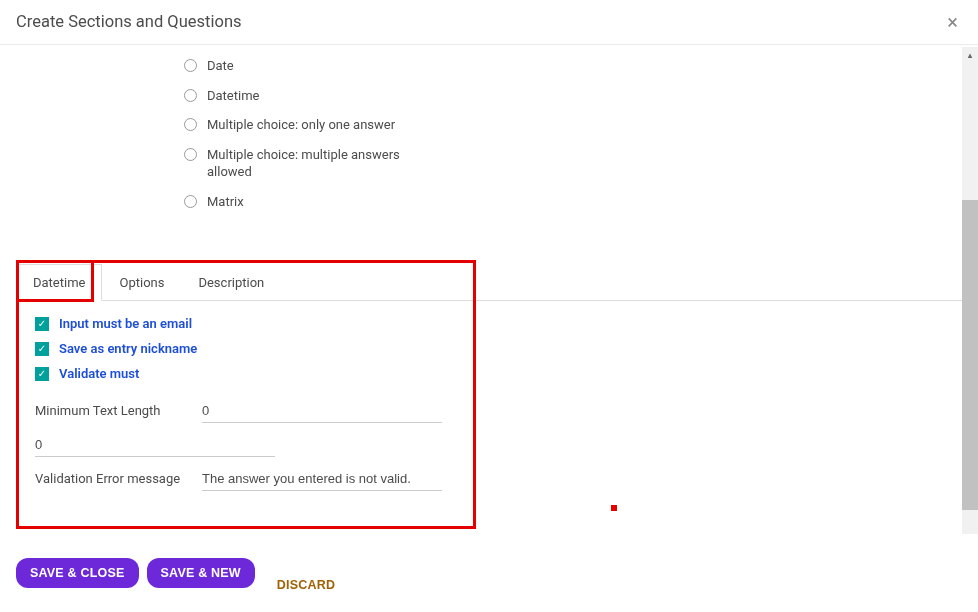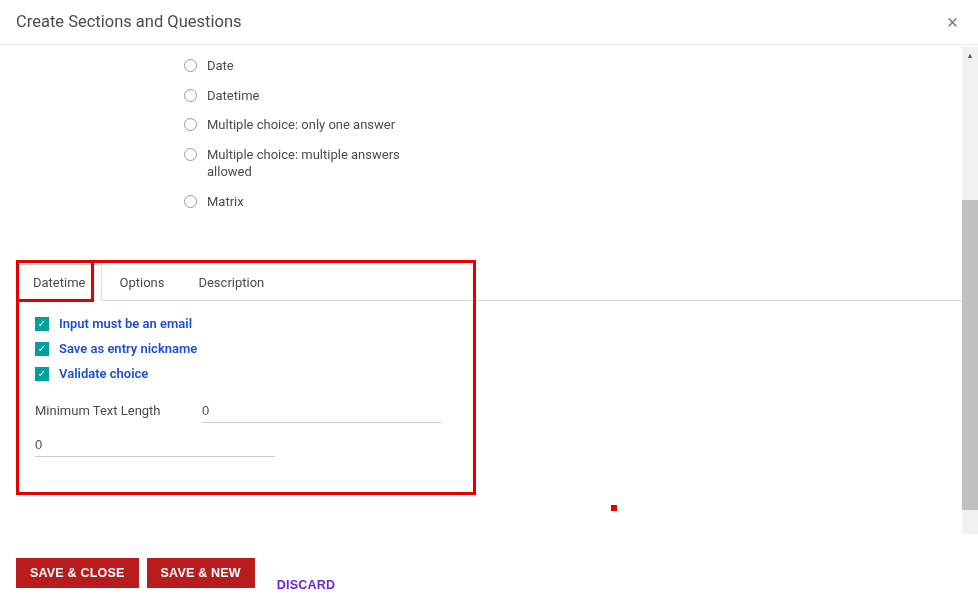--- a/index.html
+++ b/index.html
@@ -174,26 +174,27 @@
   .btn {
     padding:8px 14px;
     font-size:12.5px;
     font-weight:600;
     cursor:pointer;
     border:none;
     text-transform:uppercase;
     letter-spacing:0.2px;
   }
   .btn-primary {
-    background:#b91c1c;
+    background:#6d28d9;
     color:#fff;
+    border-radius:12px;
   }
   .btn-link {
     background:transparent;
-    color:#6d28d9;
+    color:#a16207;
     margin-top:24px;
   }
 </style>
 </head>
 <body>
 
 <div class="modal-header">
   <div class="modal-title">Create Sections and Questions</div>
   <div class="close-btn">×</div>
 </div>
@@ -240,31 +241,35 @@
       <div class="check-row">
         <div class="checkbox checked">✓</div>
         <div class="check-label">Input must be an email</div>
       </div>
       <div class="check-row">
         <div class="checkbox checked">✓</div>
         <div class="check-label">Save as entry nickname</div>
       </div>
       <div class="check-row">
         <div class="checkbox checked">✓</div>
-        <div class="check-label">Validate choice</div>
+        <div class="check-label">Validate must</div>
       </div>
 
       <div style="height:8px"></div>
 
       <div class="field-row">
         <div class="field-label">Minimum Text Length</div>
         <input class="field-input" value="0" style="">
       </div>
       <div class="field-row">
         <input class="field-input" value="0" style="">
+      </div>
+      <div class="field-row">
+        <div class="field-label">Validation Error message</div>
+        <input class="field-input" value="The answer you entered is not valid." style="">
       </div>
 
     </div>
   </div>
 
 </div>
 
 <div class="red-dot"></div>
 
 <div class="footer-sep"></div>

